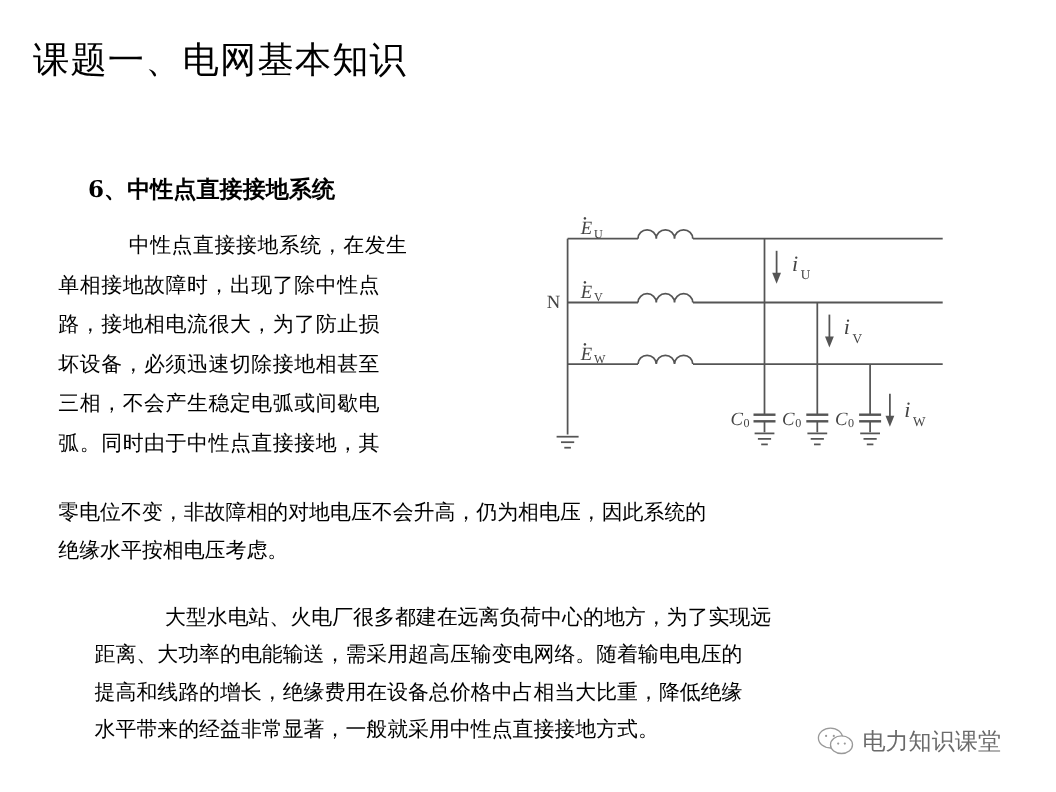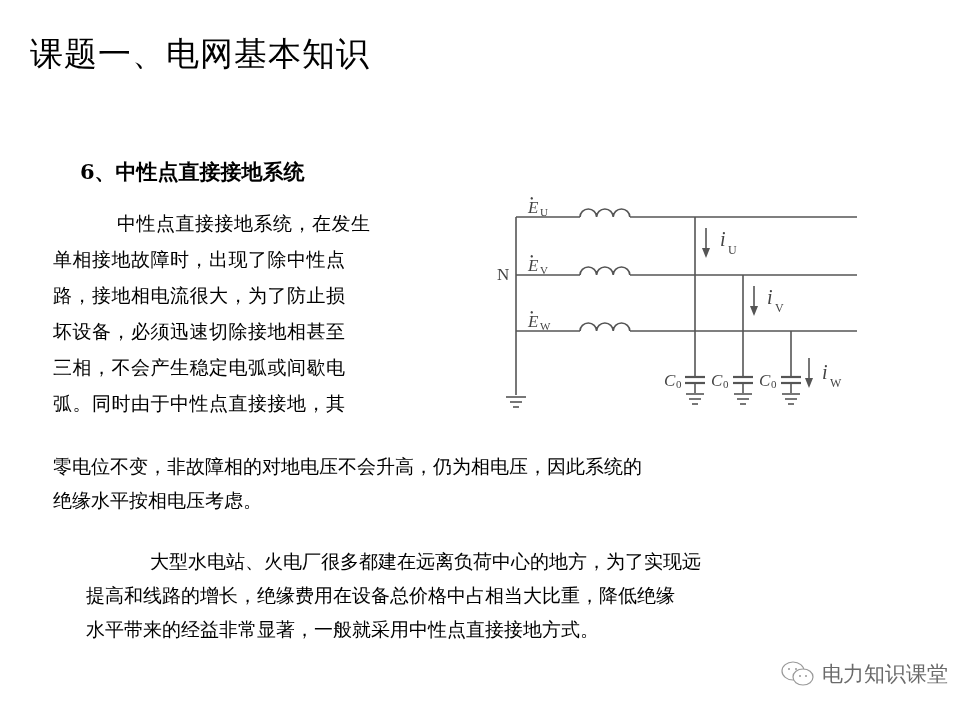--- a/index.html
+++ b/index.html
@@ -19,21 +19,21 @@
   }
   .p1a { left: 53px; top: 205px; width: 418px; }
   .p1a .line { display: block; white-space: nowrap; letter-spacing: 0.5px; }
   .p1b { left: 53px; top: 449px; width: 850px; line-height: 34px; }
   .p2  { left: 53px; top: 544px; width: 850px; line-height: 34px; margin-left: 33px; }
   .p1b .line, .p2 .line { display: block; white-space: nowrap; }
   .indent { padding-left: 64px; }
   .diagram { position: absolute; left: 480px; top: 180px; width: 400px; height: 240px; }
   .diagram text { font-family: "Liberation Serif", "DejaVu Serif", serif; fill: #444; }
   .watermark {
-    position: absolute; left: 780px; top: 660px; display: flex; align-items: center; gap: 6px;
+    position: absolute; left: 742px; top: 660px; display: flex; align-items: center; gap: 6px;
     color: #6a6a6a; font-size: 21px; font-family: "DejaVu Sans", "Liberation Sans", sans-serif;
   }
 </style>
 </head>
 <body>
 
 <div class="title">课题一、电网基本知识</div>
 
 <div class="section-heading">6、中性点直接接地系统</div>
 
@@ -46,20 +46,21 @@
   <span class="line">弧。同时由于中性点直接接地，其</span>
 </div>
 
 <div class="para p1b">
   <span class="line">零电位不变，非故障相的对地电压不会升高，仍为相电压，因此系统的</span>
   <span class="line">绝缘水平按相电压考虑。</span>
 </div>
 
 <div class="para p2">
   <span class="line indent">大型水电站、火电厂很多都建在远离负荷中心的地方，为了实现远</span>
+  <span class="line">距离、大功率的电能输送，需采用超高压输变电网络。随着输电电压的</span>
   <span class="line">提高和线路的增长，绝缘费用在设备总价格中占相当大比重，降低绝缘</span>
   <span class="line">水平带来的经益非常显著，一般就采用中性点直接接地方式。</span>
 </div>
 
 <svg class="diagram" viewBox="0 0 400 240" width="400" height="240">
   <g stroke="#555" stroke-width="1.6" fill="none">
 
     <line x1="36" y1="37" x2="36" y2="215"></line>
 
     <line x1="26" y1="217" x2="46" y2="217"></line>

